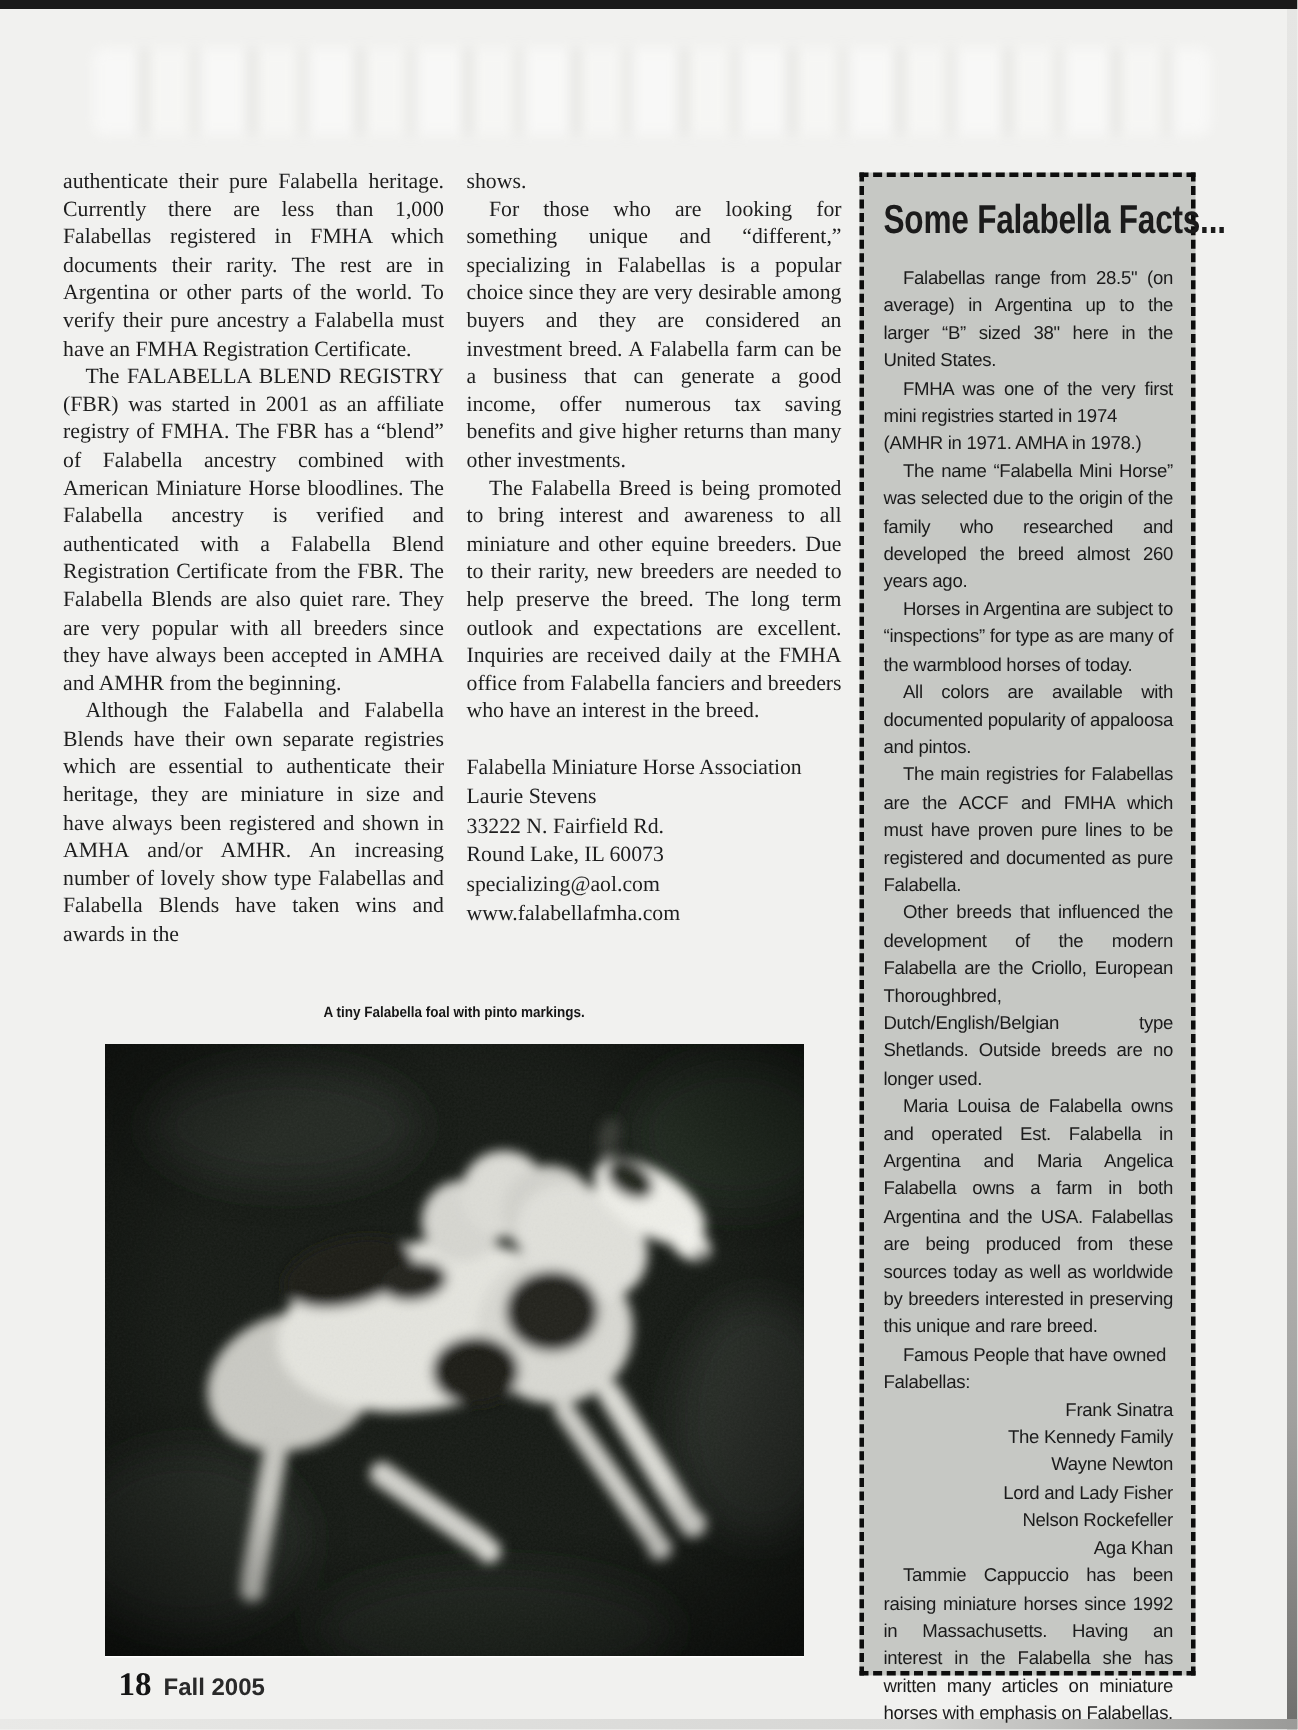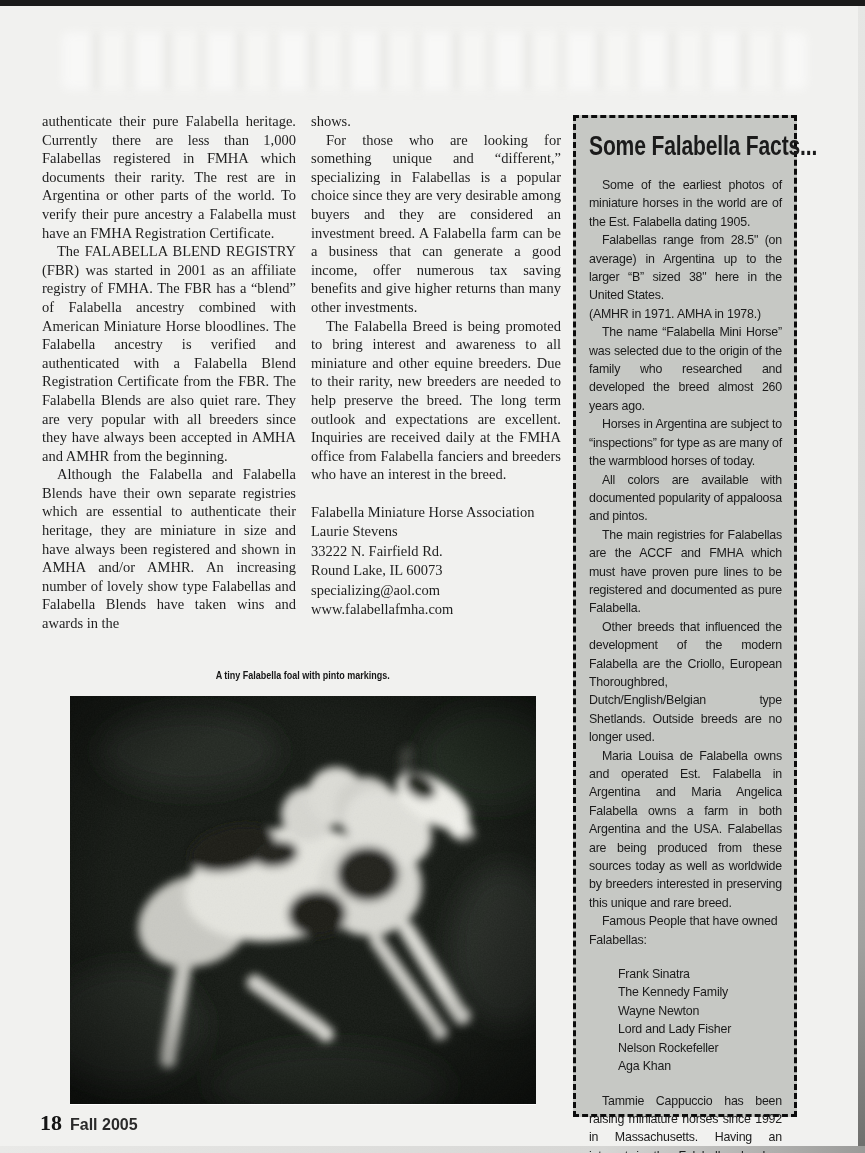--- a/index.html
+++ b/index.html
@@ -41,26 +41,26 @@
   .sidebar{left:573px;top:115px;width:224px;height:1002px;box-sizing:border-box;
       background:#c6c8c4;border:3px dashed #0d0d0d;padding:12px 12px 0 13px;
       font-family:"Liberation Sans",sans-serif;color:#1b1b1b;letter-spacing:-0.2px;}
   .sb-title{font-size:27px;font-weight:700;white-space:nowrap;display:inline-block;
       transform:scaleX(.78);transform-origin:0 50%;margin:2px 0 0 0;line-height:28px;}
   .sb-byline{font-size:18px;font-weight:700;white-space:nowrap;display:inline-block;
       transform:scaleX(.82);transform-origin:0 50%;margin:0 0 0 0;line-height:19px;}
   .sb-body{margin-top:16px;font-size:12.4px;line-height:18.4px;text-align:justify;}
   .sb-body p{margin:0;}
   .sb-body p.ind{text-indent:13px;}
-  .sb-list{list-style:none;margin:16px;padding:0 0 0 13px;text-align:left;}
+  .sb-list{list-style:none;margin:0;padding:0 0 0 13px;text-align:right;}
   .sb-head{text-indent:13px;text-align:left;}
 
   
   .footer{left:40px;top:1110px;display:flex;align-items:baseline;gap:8px;}
-  .pagenum{font-family:"Liberation Serif",serif;font-weight:700;font-size:22px;color:#141414;}
+  .pagenum{font-family:"Liberation Serif",serif;font-weight:700;font-size:22px;color:#141414;margin-left:39px;}
   .issue{font-family:"Liberation Sans",sans-serif;font-size:16px;font-weight:700;color:#2a2a2a;}
 </style>
 </head>
 <body>
 
 <div class="abs top-edge"></div>
 <div class="abs right-edge"></div>
 <div class="abs bottom-edge"></div>
 <div class="abs ghost"></div>
 
@@ -152,22 +152,22 @@
       <circle cx="256" cy="338" r="8" fill="#d8d8d2"></circle>
     </g>
     <rect width="466" height="408" filter="url(#grain)" opacity=".3"></rect>
     <rect width="466" height="408" fill="url(#vig)"></rect>
   </svg>
 </div>
 
 <div class="abs sidebar">
   <div><span class="sb-title">Some Falabella Facts...</span></div>
   <div class="sb-body">
-    <p class="ind">Some of the earliest photos of miniature horses in the world are of the Est. Falabella dating 1905.</p>
     <p class="ind">Falabellas range from 28.5" (on average) in Argentina up to the larger “B” sized 38" here in the United States.</p>
+    <p class="ind">FMHA was one of the very first mini registries started in 1974</p>
     <p>(AMHR in 1971.  AMHA in 1978.)</p>
     <p class="ind">The name “Falabella Mini Horse” was selected due to the origin of the family who researched and developed the breed almost 260 years ago.</p>
     <p class="ind">Horses in Argentina are subject to “inspections” for type as are many of the warmblood horses of today.</p>
     <p class="ind">All colors are available with documented popularity of appaloosa and pintos.</p>
     <p class="ind">The main registries for Falabellas are the ACCF and FMHA which must have proven pure lines to be registered and documented as pure Falabella.</p>
     <p class="ind">Other breeds that influenced the development of the modern Falabella are the Criollo, European Thoroughbred, Dutch/English/Belgian type Shetlands.  Outside breeds are no longer used.</p>
     <p class="ind">Maria Louisa de Falabella owns and operated Est. Falabella in Argentina and Maria Angelica Falabella owns a farm in both Argentina and the USA.  Falabellas are being produced from these sources today as well as worldwide by breeders interested in preserving this unique and rare breed.</p>
     <p class="sb-head">Famous People that have owned Falabellas:</p>
     <ul class="sb-list">
       <li>Frank Sinatra</li>

